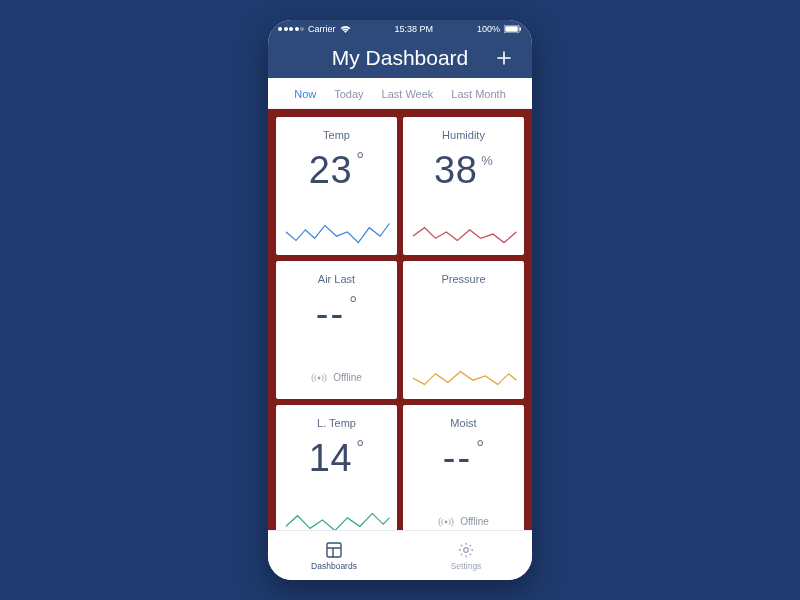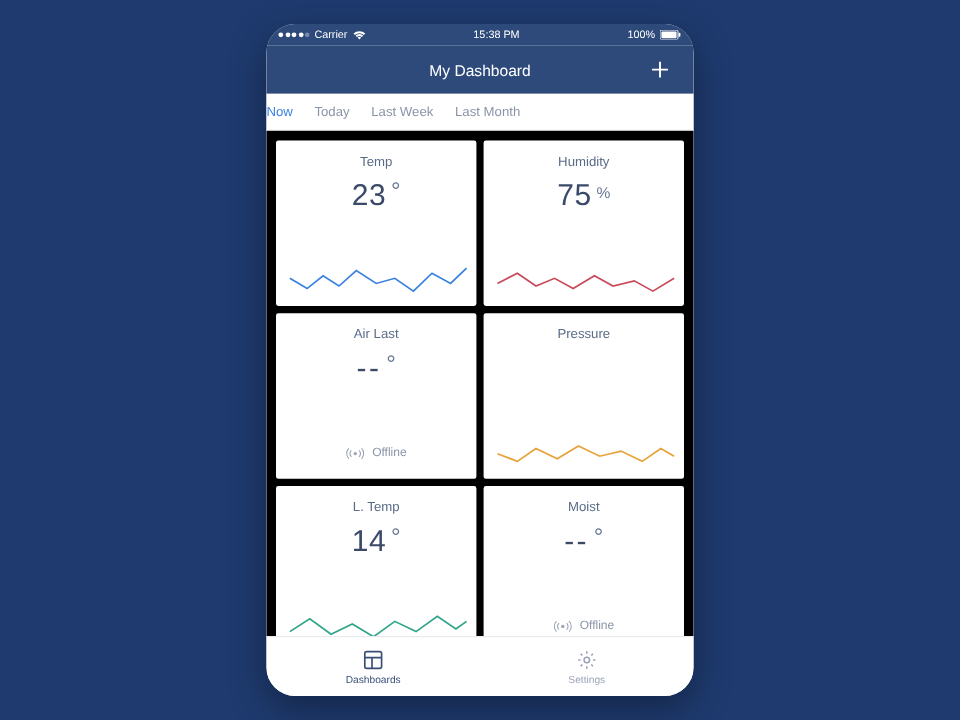--- a/index.html
+++ b/index.html
@@ -5,21 +5,21 @@
   * { box-sizing: border-box; margin: 0; padding: 0; }
   html, body { width: 800px; height: 600px; }
   body {
     background: #1e3a6e;
     font-family: -apple-system, "Helvetica Neue", Arial, sans-serif;
     display: flex;
     align-items: center;
     justify-content: center;
   }
   .phone {
-    width: 356px;
+    width: 264px;
     height: 560px;
     background: #f5f6f8;
     border-radius: 24px;
     box-shadow: 0 10px 30px rgba(0,0,0,0.35);
     overflow: hidden;
     display: flex;
     flex-direction: column;
     position: relative;
   }
   
@@ -41,63 +41,63 @@
   
   .header {
     height: 40px;
     background: #2d4a7a;
     display: flex;
     align-items: center;
     justify-content: center;
     position: relative;
     color: #fff;
   }
-  .header-title { font-size: 13px; font-weight: 500; }
+  .header-title { font-size: 21px; font-weight: 500; }
   .header-add {
     position: absolute; right: 12px; top: 0; bottom: 0;
     display: flex; align-items: center; justify-content: center;
     width: 32px; cursor: pointer;
   }
   
   .tabs {
     background: #fff;
     display: flex;
-    justify-content: flex-start;
+    justify-content: center;
     gap: 18px;
     padding: 10px 0 8px;
     font-size: 11px;
     border-bottom: 1px solid #eceef2;
   }
   .tab { color: #8a94a8; cursor: pointer; }
   .tab.active { color: #3b82e0; font-weight: 500; }
   
   .content {
     flex: 1;
-    background: #000000;
+    background: #7f1d1d;
     padding: 8px;
     overflow: hidden;
   }
   .grid {
     display: grid;
     grid-template-columns: 1fr 1fr;
     gap: 6px;
   }
   .card {
     background: #fff;
     height: 138px;
     border-radius: 2px;
     display: flex;
     flex-direction: column;
     align-items: center;
     padding: 12px 6px 6px;
     position: relative;
   }
   .card-title { font-size: 11px; color: #5a6b88; margin-bottom: 8px; }
   .card-value-row { display: flex; align-items: baseline; gap: 4px; min-height: 38px; }
-  .card-value { font-size: 25px; font-weight: 300; color: #3a4a68; letter-spacing: 0.5px; }
+  .card-value { font-size: 38px; font-weight: 300; color: #3a4a68; letter-spacing: 0.5px; }
   .card-value.dash { letter-spacing: 2px; }
   .card-unit { font-size: 13px; color: #6a7a96; font-weight: 300; align-self: flex-start; margin-top: 4px; }
   .card-unit.deg { font-size: 20px; margin-top: 0; }
   .spark { margin-top: auto; width: 100%; height: 32px; }
   .offline-row {
     margin-top: auto;
     display: flex; align-items: center; gap: 6px;
     font-size: 10px; color: #8a94a8;
     padding-bottom: 10px;
   }
@@ -178,21 +178,21 @@
           <span class="card-unit deg">°</span>
         </div>
         <svg class="spark" viewBox="0 0 140 30" preserveAspectRatio="none">
           <polyline points="5,14 18,22 30,12 42,20 55,8 70,18 84,14 98,24 112,10 126,18 138,6" fill="none" stroke="#3b82e0" stroke-width="1.3"></polyline>
         </svg>
       </div>
 
       <div class="card">
         <div class="card-title">Humidity</div>
         <div class="card-value-row">
-          <span class="card-value">75</span>
+          <span class="card-value">38</span>
           <span class="card-unit">%</span>
         </div>
         <svg class="spark" viewBox="0 0 140 30" preserveAspectRatio="none">
           <polyline points="5,18 20,10 34,20 48,14 62,22 78,12 92,20 108,16 122,24 138,14" fill="none" stroke="#c94b5a" stroke-width="1.3"></polyline>
         </svg>
       </div>
 
       <div class="card">
         <div class="card-title">Air Last</div>
         <div class="card-value-row">

